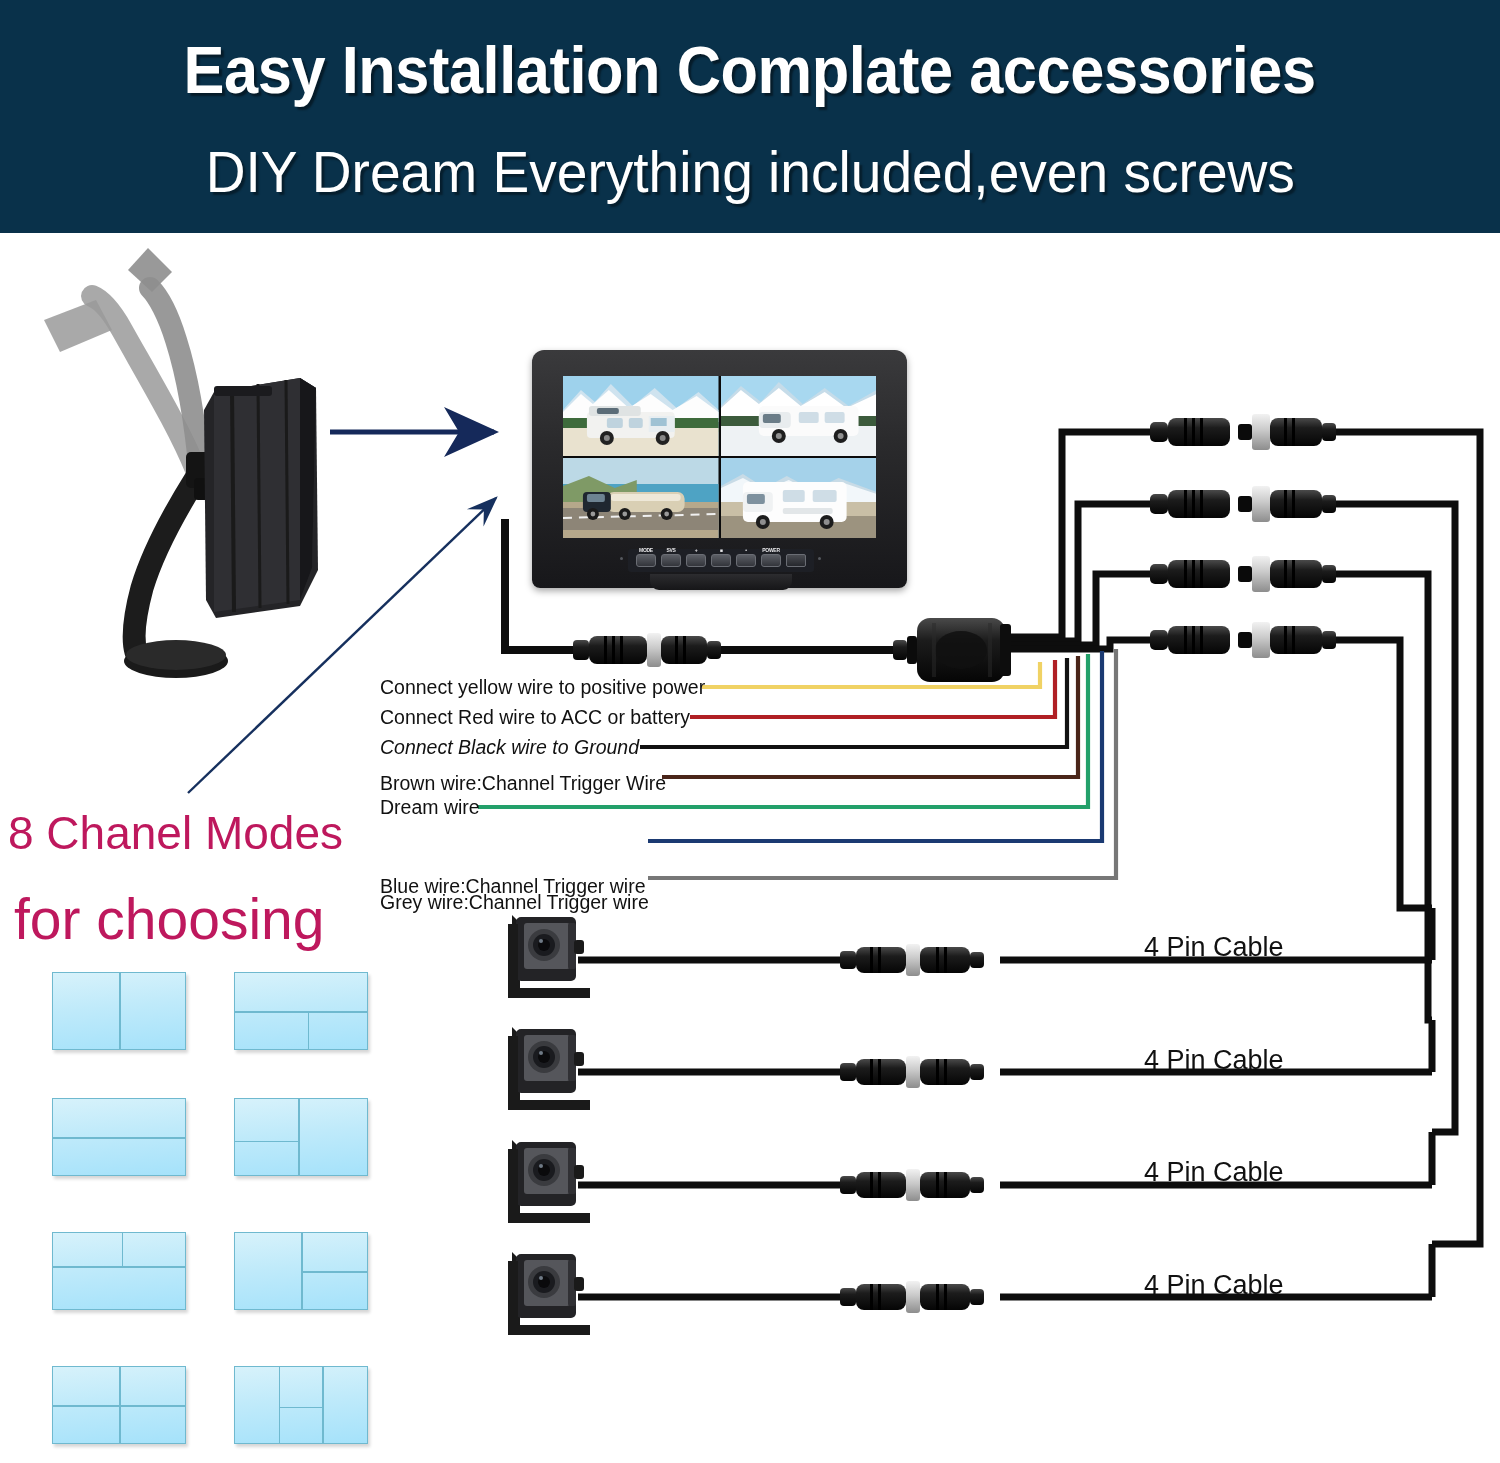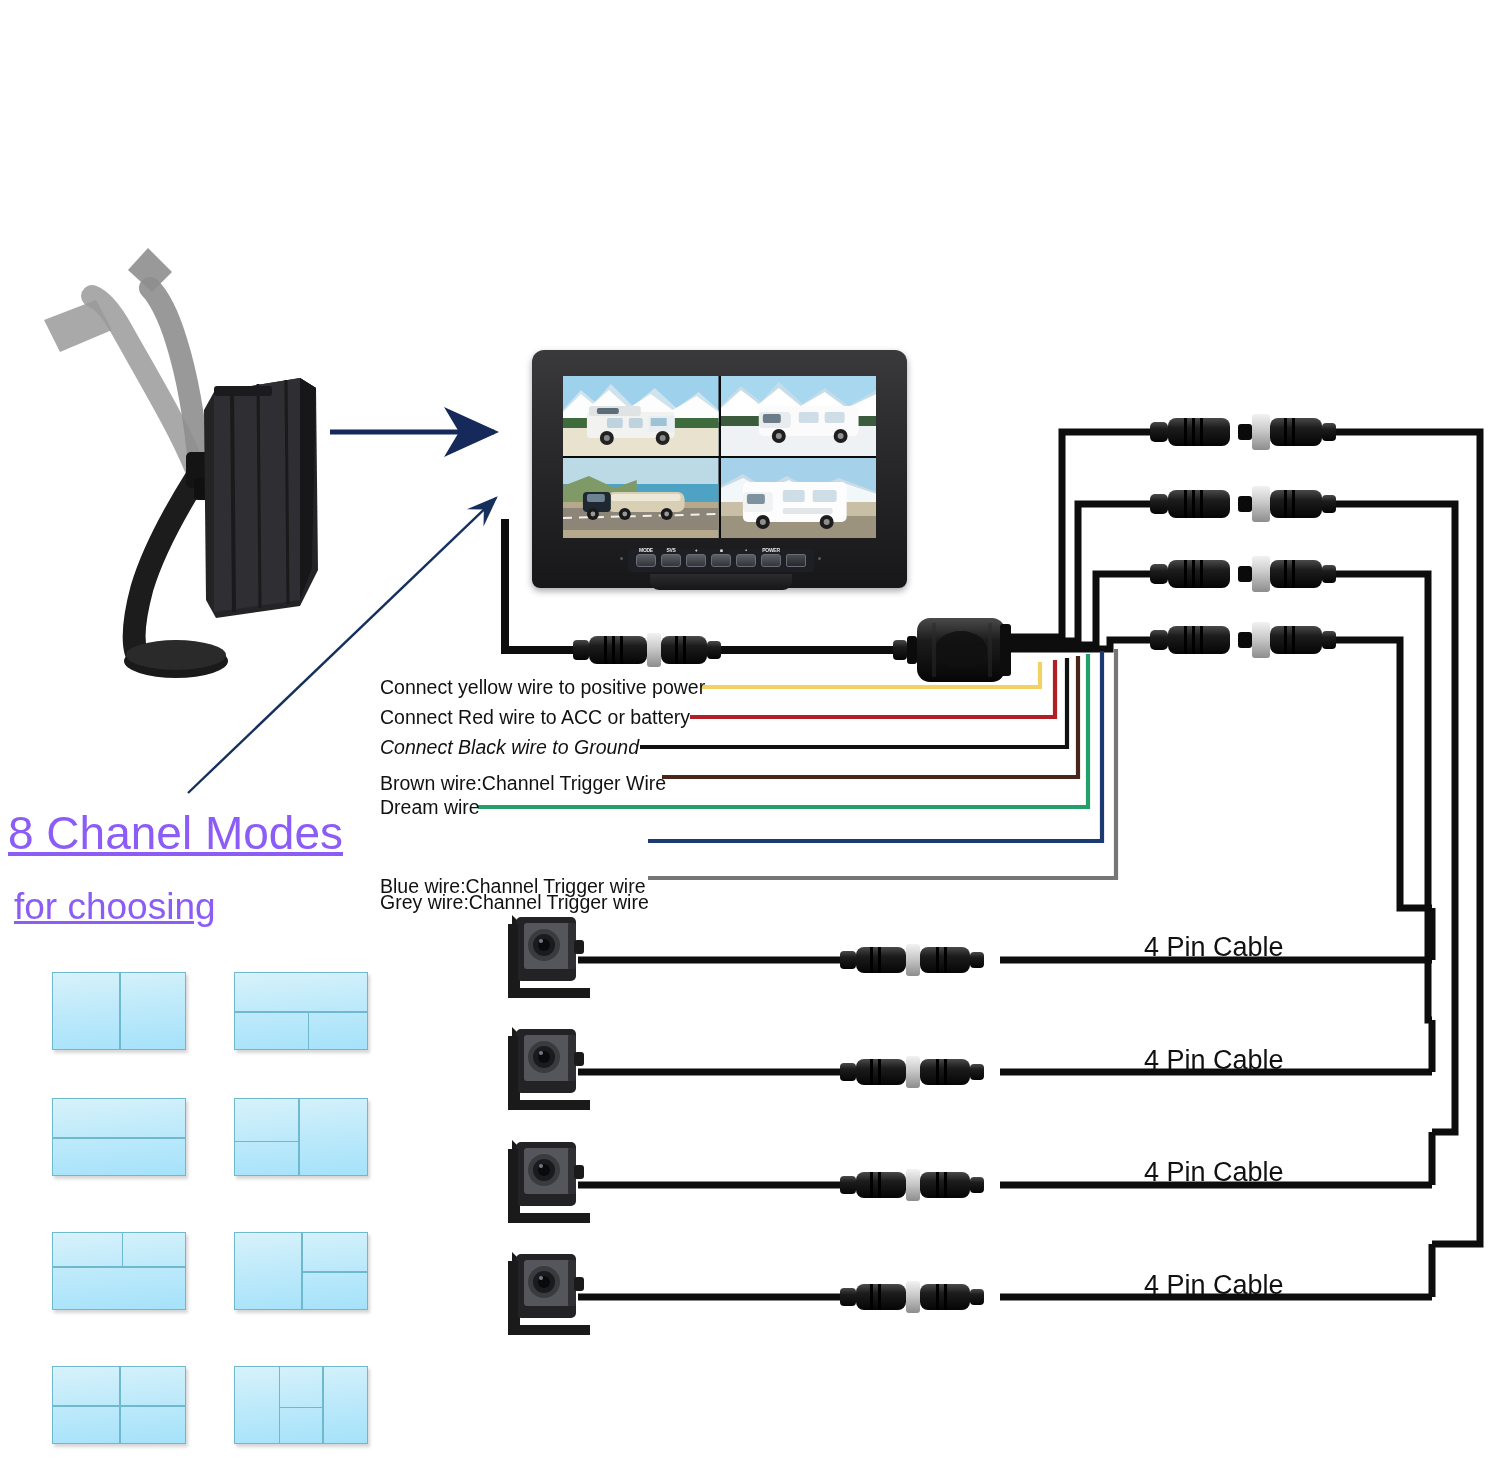--- a/index.html
+++ b/index.html
@@ -33,22 +33,22 @@
   }
 
   
   .navytitle{
     position:absolute;
     font-family:"Liberation Sans Narrow","Liberation Sans",sans-serif;
     font-weight:bold; color:#16314d; white-space:nowrap;
     text-shadow:2px 2px 1px rgba(0,0,0,0.18);
   }
   .bluehead{
-    position:absolute; color:#8b5cf6; white-space:nowrap;
-    font-family:"Liberation Sans",sans-serif; font-weight:normal;text-decoration:underline;
+    position:absolute; color:#be185d; white-space:nowrap;
+    font-family:"Liberation Sans",sans-serif; font-weight:normal;
   }
   .wirelabel{
     position:absolute; color:#111; white-space:nowrap;
     font-family:"Liberation Sans",sans-serif; font-size:19.5px;
     text-align:right;
   }
   .pinlabel{
     position:absolute; color:#111; white-space:nowrap;
     font-family:"Liberation Sans",sans-serif; font-size:27px;
   }
@@ -104,20 +104,24 @@
     background:linear-gradient(180deg,#2c2c2f,#161618);
     border-radius:0 0 9px 9px;
   }
   .dotled{ position:absolute; width:3px;height:3px;border-radius:50%;background:#55585e; top:207px;}
 </style>
 </head>
 <body>
 
 <div id="page">
 
+  <div class="header">
+    <h1>Easy Installation Complate accessories</h1>
+    <h2>DIY Dream Everything included,even screws</h2>
+  </div>
 
   <svg class="layer" viewBox="0 0 1500 1463">
     <defs>
       <marker id="navyArrow" markerWidth="12" markerHeight="12" refX="10" refY="6" orient="auto">
         <path d="M0,1 L11,6 L0,11 L3,6 Z" fill="#15295a"></path>
       </marker>
       <marker id="thinArrow" markerWidth="14" markerHeight="14" refX="12" refY="7" orient="auto">
         <path d="M0,2 L13,7 L0,12 L5,7 Z" fill="#16305e"></path>
       </marker>
       <linearGradient id="metal" x1="0" y1="0" x2="0" y2="1">
@@ -485,21 +489,21 @@
       <div class="mbtn">
           <span>POWER</span>
         </div>
       <div class="mbtn sq"></div>
     </div>
     <div class="foot"></div>
   </div>
 
 
   <div class="bluehead" style="left:8px; top:806px; font-size:46px;">8 Chanel Modes</div>
-  <div class="bluehead" style="left:14px; top:886px; font-size:37px;">for choosing</div>
+  <div class="bluehead" style="left:14px; top:886px; font-size:57px;">for choosing</div>
 
   <div class="wirelabel" style="left:380px; top:676px;">Connect yellow wire to positive power</div>
   <div class="wirelabel" style="left:380px; top:706px;">Connect Red wire to ACC or battery</div>
   <div class="wirelabel" style="left:380px; top:736px;font-style:italic;">Connect Black wire to Ground</div>
   <div class="wirelabel" style="left:380px; top:772px;">Brown wire:Channel Trigger Wire</div>
   <div class="wirelabel" style="left:380px; top:796px;">Dream wire</div>
   <div class="wirelabel" style="left:380px; top:830px;margin-top:45px;">Blue wire:Channel Trigger wire</div>
   <div class="wirelabel" style="left:380px; top:891px;">Grey wire:Channel Trigger wire</div>
 
   <div class="pinlabel" style="left:1144px; top:932px;">4 Pin Cable</div>

